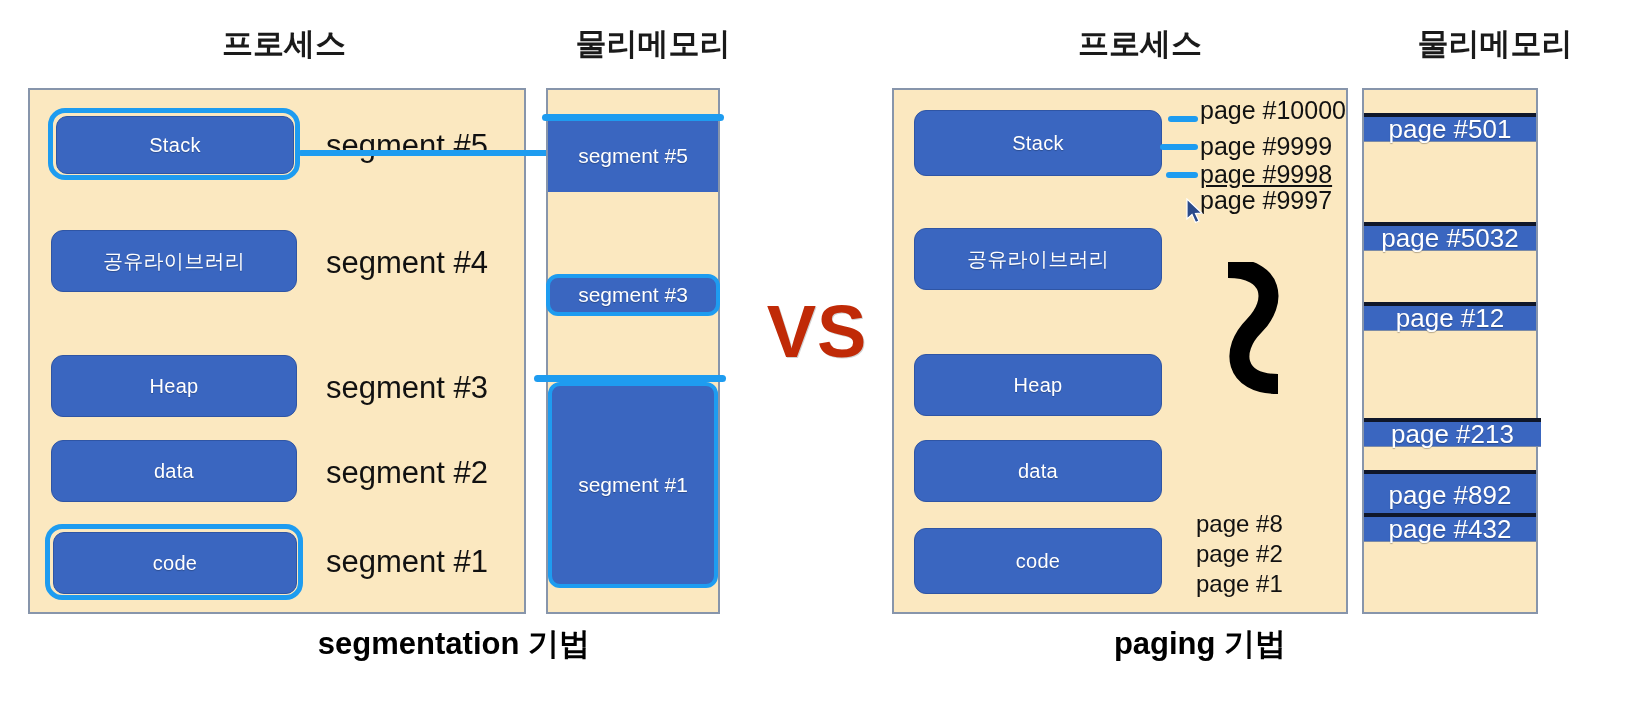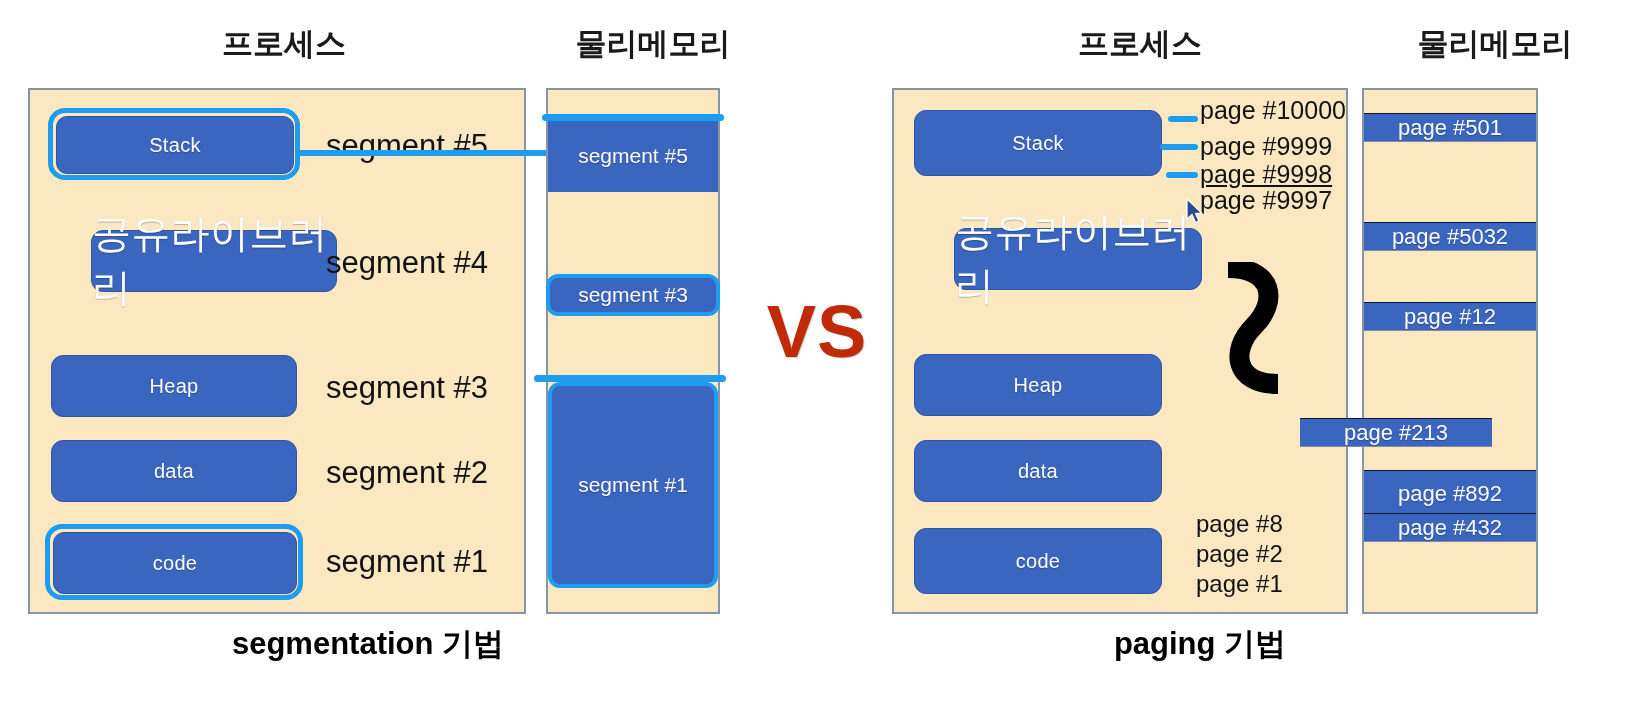--- a/index.html
+++ b/index.html
@@ -41,21 +41,21 @@
     border: 1.5px solid #2f55a4;
     border-radius: 12px;
     display: flex;
     align-items: center;
     justify-content: center;
     color: #ffffff;
     font-size: 20px;
     letter-spacing: 0.3px;
     text-shadow: 0 1px 1px rgba(0,0,0,0.25);
   }
-  .seg-box.kr { font-size: 39px; margin-left: 40px; }
+  .seg-box.kr { font-size: 20px; }
 
   
   .ring {
     border: 5px solid #1e9cf0;
     border-radius: 17px;
     box-sizing: border-box;
     padding: 3px;
     background: transparent;
   }
   .ring > .seg-box { width: 100%; height: 100%; border-radius: 11px; }
@@ -88,23 +88,23 @@
     font-size: 21px;
     white-space: nowrap;
     text-shadow: 0 1px 1px rgba(0,0,0,0.28);
     box-sizing: border-box;
   }
   .mem-block.ringed {
     border: 4px solid #1e9cf0;
     border-radius: 12px;
   }
   .mem-block.page-row {
-    border-top: 1px solid #0f172a;
+    border-top: 4px solid #0f172a;
     border-bottom: 1px solid #7c8ba6;
-    font-size: 22px;
+    font-size: 26px;
   }
 
   
   .vs {
     font-size: 74px;
     font-weight: bold;
     color: #c02a07;
     letter-spacing: 1px;
     text-shadow: 1px 1px 0 rgba(0,0,0,0.18);
     line-height: 1;
@@ -178,21 +178,21 @@
 <div class="abs mem-block" style="left:548px; top:120px; width:170px; height:72px;">segment #5</div>
 
 <div class="abs cyan-cap" style="left:542px; top:114px; width:182px;"></div>
 
 <div class="abs mem-block ringed" style="left:546px; top:274px; width:174px; height:42px;">segment #3</div>
 
 <div class="abs mem-block ringed" style="left:548px; top:382px; width:170px; height:206px;">segment #1</div>
 
 <div class="abs cyan-cap" style="left:534px; top:375px; width:192px;"></div>
 
-<div class="abs caption" style="left:138px; top:628px; width:460px;">segmentation 기법</div>
+<div class="abs caption" style="left:130px; top:628px; width:460px;text-align:right;">segmentation 기법</div>
 
 <div class="abs vs" style="left:757px; top:295px; width:120px; text-align:center;">VS</div>
 
 <div class="abs col-title" style="left:1000px; top:28px; width:280px;">프로세스</div>
 
 <div class="abs col-title" style="left:1350px; top:28px; width:290px;">물리메모리</div>
 
 <div class="abs panel" style="left:892px; top:88px; width:456px; height:526px;"></div>
 
 <div class="abs seg-box" style="left:914px; top:110px; width:248px; height:66px;">Stack</div>
@@ -231,19 +231,19 @@
 </div>
 
 <div class="abs" style="left:1362px; top:88px; width:176px; height:526px; border:2px solid #8795ab; background:#fbe8c0; box-sizing:border-box;"></div>
 
 <div class="abs mem-block page-row" style="left:1364px; top:113px; width:172px; height:29px;">page #501</div>
 
 <div class="abs mem-block page-row" style="left:1364px; top:222px; width:172px; height:29px;">page #5032</div>
 
 <div class="abs mem-block page-row" style="left:1364px; top:302px; width:172px; height:29px;">page #12</div>
 
-<div class="abs mem-block page-row" style="left:1300px; top:418px; width:192px; height:29px;">page #213</div>
+<div class="abs mem-block page-row" style="left:1364px; top:418px; width:177px; height:29px;">page #213</div>
 
 <div class="abs mem-block page-row" style="left:1364px; top:470px; width:172px; height:47px;">page #892</div>
 
 <div class="abs mem-block page-row" style="left:1364px; top:513px; width:172px; height:29px;">page #432</div>
 
 <div class="abs caption" style="left:970px; top:628px; width:460px;">paging 기법</div>
 
 </body></html>

